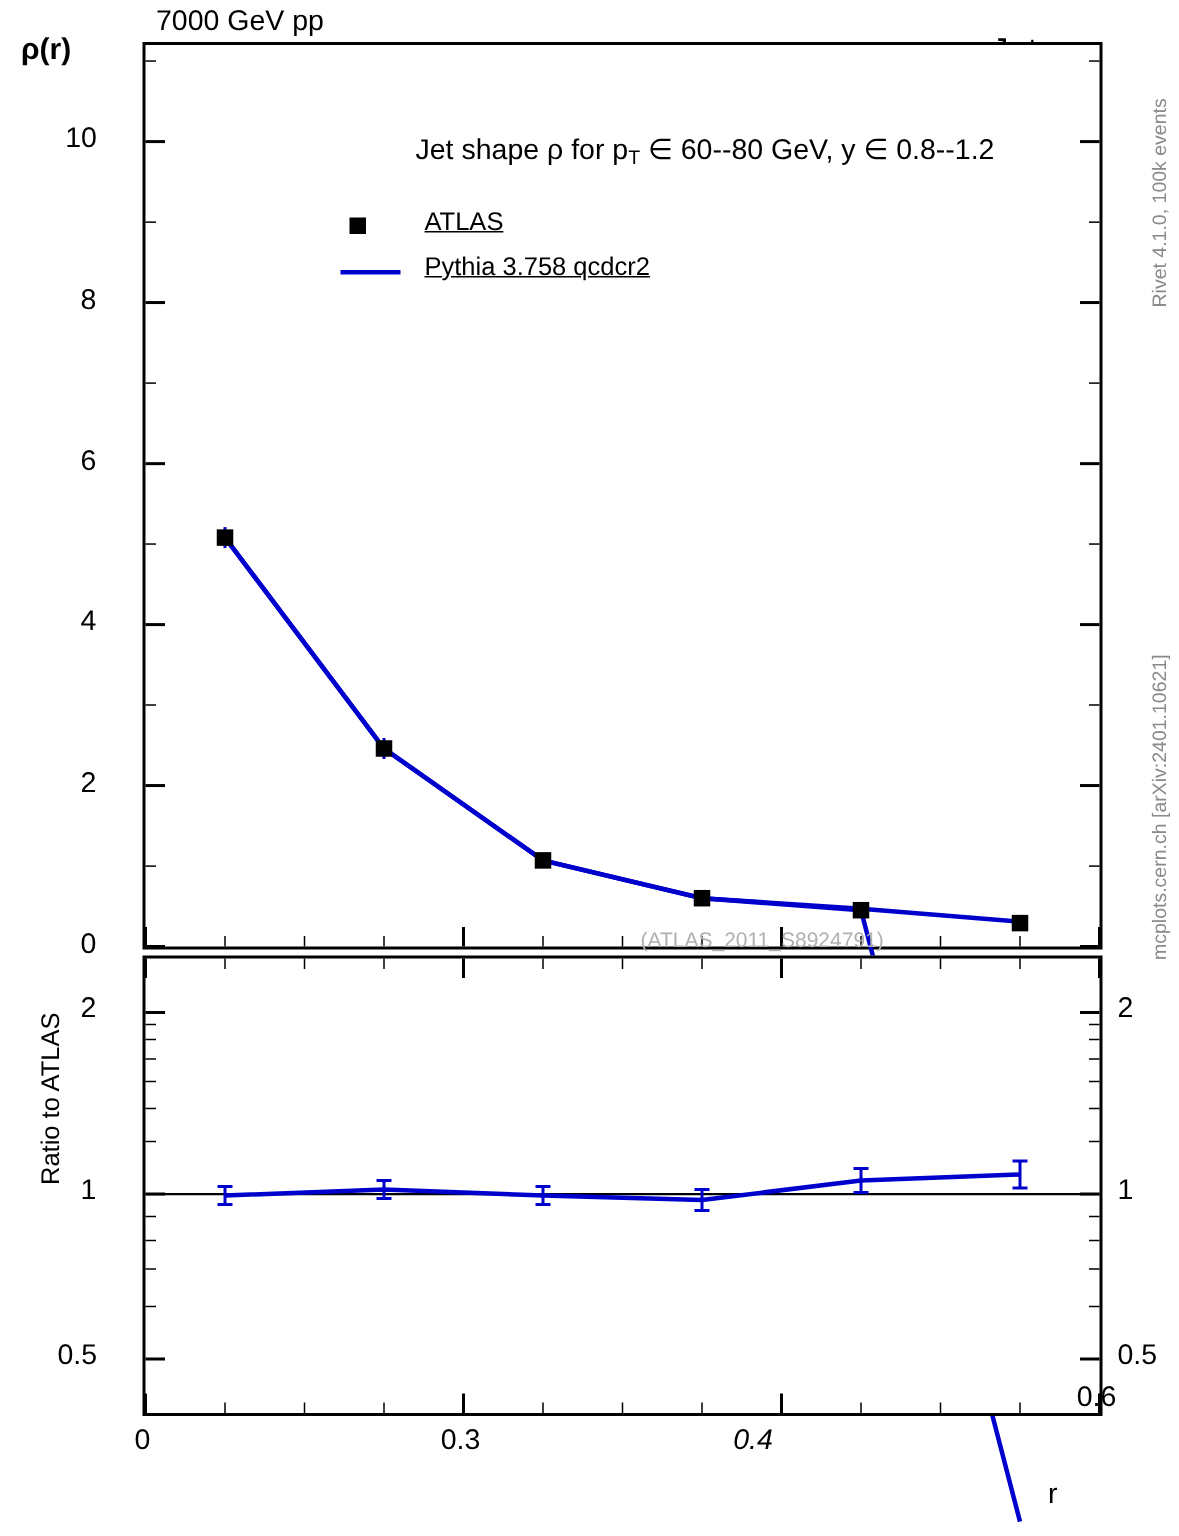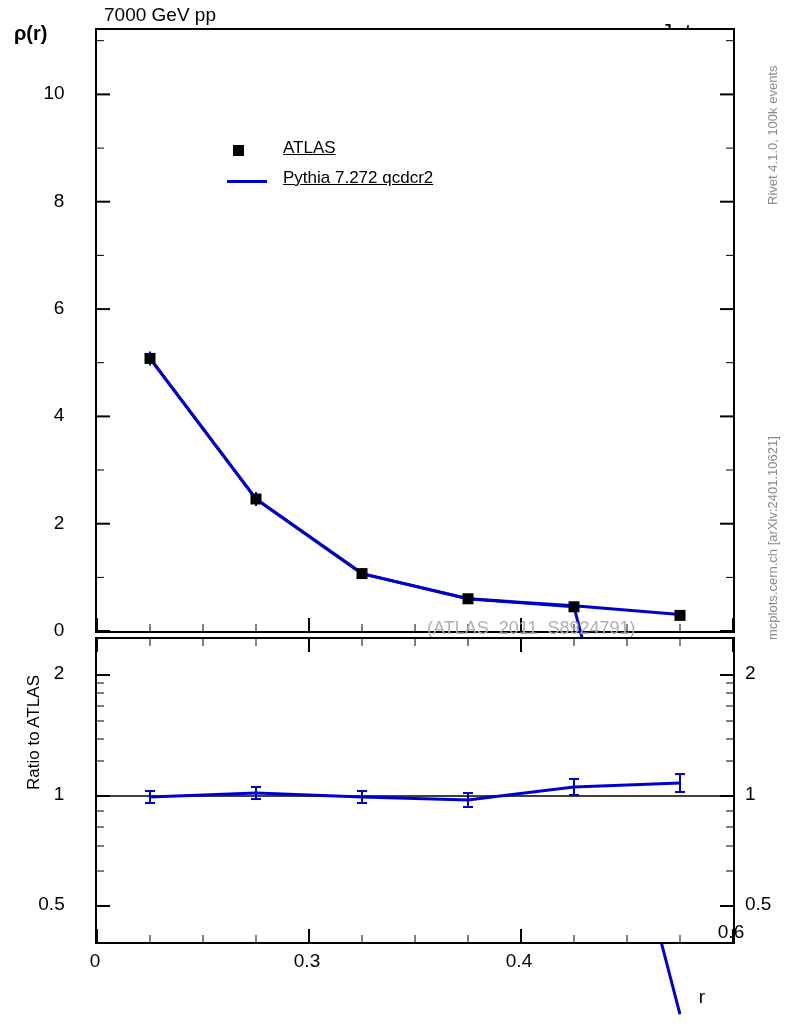--- a/index.html
+++ b/index.html
@@ -102,21 +102,21 @@
     white-space: nowrap;
   }
 
   
   #plot-title {
     left: 180px; top: 58px;
     font-size: 19px;
   }
   #watermark {
     left: 330px; top: 588px;
-    font-size: 18px;
+    font-size: 14px;
     color: #b0b0b0;
   }
 
   
   #legend {
     position: absolute;
     left: 136px; top: 108px;
     font-size: 17px;
   }
   .leg-row {
@@ -225,31 +225,32 @@
       <g fill="#000000">
         <rect x="47.5" y="322.9" width="11" height="11"></rect>
         <rect x="153.5" y="463.5" width="11" height="11"></rect>
         <rect x="259.5" y="538.1" width="11" height="11"></rect>
         <rect x="365.5" y="563.3" width="11" height="11"></rect>
         <rect x="471.5" y="571.3" width="11" height="11"></rect>
         <rect x="577.5" y="579.9" width="11" height="11"></rect>
       </g>
     </svg>
 
+    <div class="txt" id="plot-title"><span>Jet shape ρ for p</span><span class="sub">T</span><span> ∈ 60--80 GeV, y ∈ 0.8--1.2</span></div>
 
     <div class="txt" id="watermark">(ATLAS_2011_S8924791)</div>
 
     <div id="legend">
       <div class="leg-row">
         <span class="leg-marker"></span>
         <span class="leg-label">ATLAS</span>
       </div>
       <div class="leg-row">
         <span class="leg-line"></span>
-        <span class="leg-label">Pythia 7.272 qcdcr2</span>
+        <span class="leg-label">Pythia 3.758 qcdcr2</span>
       </div>
     </div>
   </div>
 
   <div class="ylab" style="left:35px; top:619px; width:48px;">0</div>
   <div class="ylab" style="left:35px; top:512px; width:48px;">2</div>
   <div class="ylab" style="left:35px; top:404px; width:48px;">4</div>
   <div class="ylab" style="left:35px; top:297px; width:48px;">6</div>
   <div class="ylab" style="left:35px; top:190px; width:48px;">8</div>
   <div class="ylab" style="left:25px; top:82px; width:58px;">10</div>
@@ -357,18 +358,18 @@
   <div class="ylab" style="left:35px; top:662px; width:48px;">2</div>
 
   <div class="rlab-right" style="left:745px; top:893px;">0.5</div>
   <div class="rlab-right" style="left:745px; top:783px;">1</div>
   <div class="rlab-right" style="left:745px; top:662px;">2</div>
 
   <div id="ylabel-ratio">Ratio to ATLAS</div>
 
   <div class="xlab" style="left:75px; top:950px; width:40px;">0</div>
   <div class="xlab" style="left:287px; top:950px; width:40px;">0.3</div>
-  <div class="xlab" style="left:499px; top:950px; width:40px;">0.4</div>
+  <div class="xlab" style="left:482px; top:950px; width:40px;font-style:italic;">0.4</div>
   <div class="xlab" style="left:711px; top:921px; width:40px;">0.6</div>
 
   <div class="txt" id="xlabel">r</div>
 
 </div>
 
 </body></html>

